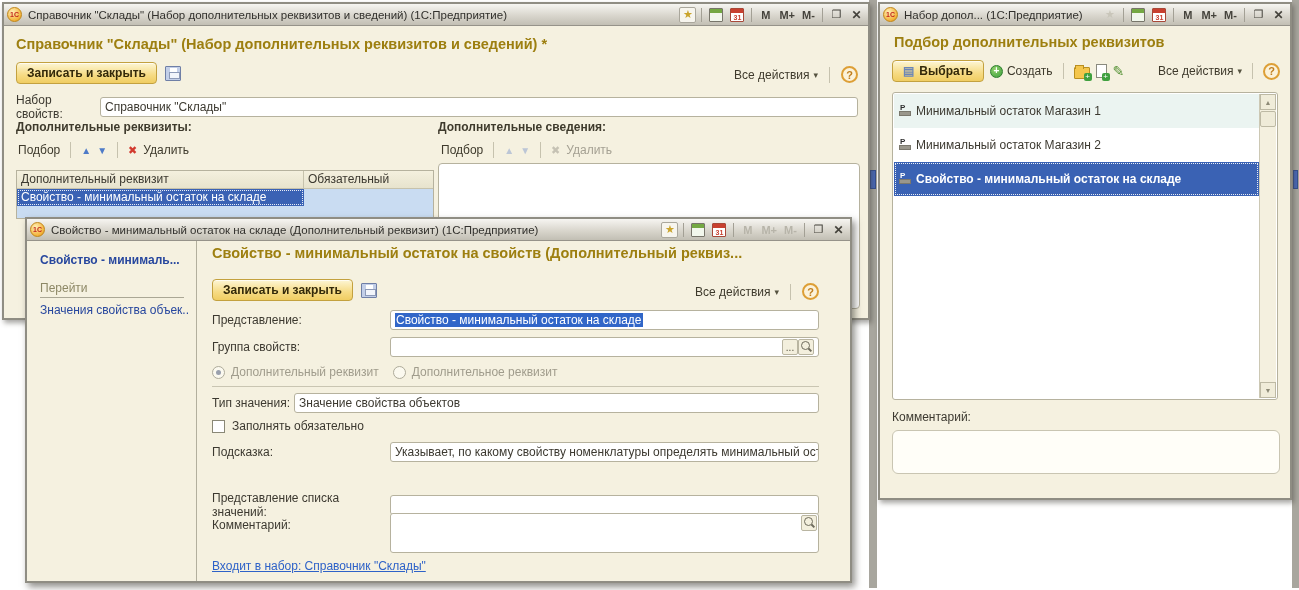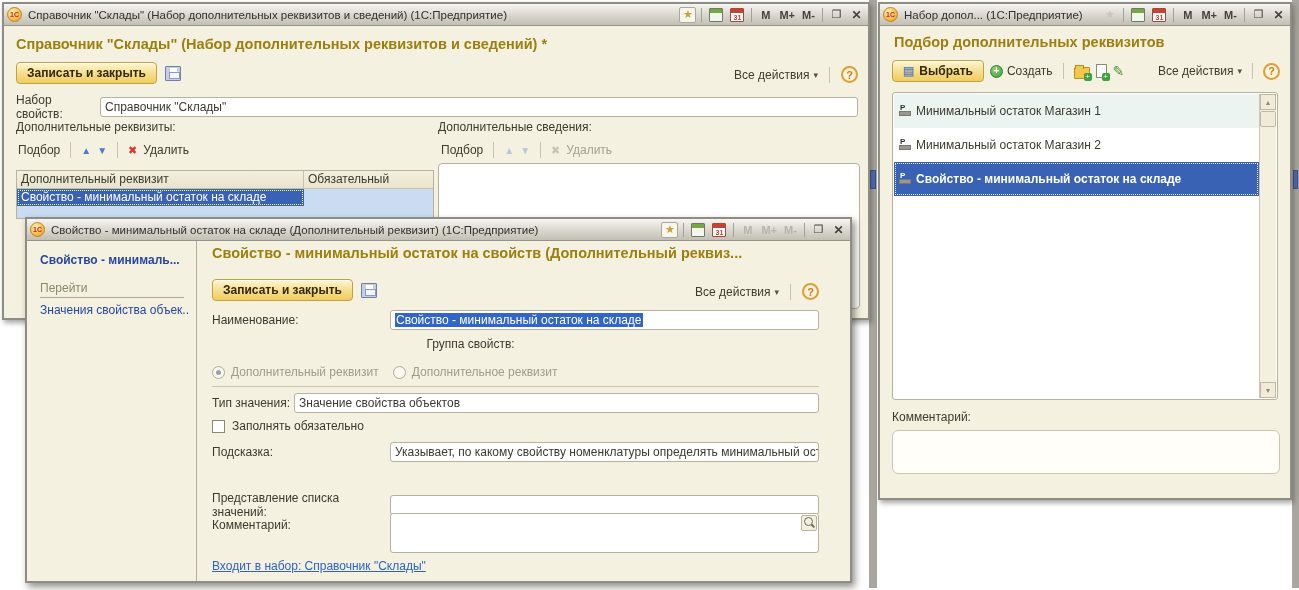--- a/index.html
+++ b/index.html
@@ -65,21 +65,21 @@
     background:#f3efdd; border:1px solid #b9b5a1; border-radius:2px; font-size:10px; color:#55523f; }
 
   
   #bg-win { left:2px; top:2px; width:868px; height:318px; z-index:1; }
   #bg-win .page-title { position:absolute; left:12px; top:32px; }
   #bg-win .btn-row { position:absolute; left:12px; top:58px; display:flex; align-items:center; gap:8px; }
   #bg-win .right-actions { position:absolute; right:10px; top:62px; display:flex; align-items:center; gap:7px; }
   #bg-win .prop-row { position:absolute; left:12px; top:89px; right:10px; display:flex; align-items:center; }
   #bg-win .prop-row .lbl { width:84px; }
   #bg-win .prop-row .txt-input { flex:1; }
-  .panel-lbl { position:absolute; color:#3e3a2c; }
+  .panel-lbl { position:absolute; color:#3e3a2c;font-weight:bold; }
   .mini-toolbar { position:absolute; display:flex; align-items:center; gap:6px; height:20px; }
   .attr-table { position:absolute; left:12px; top:166px; width:418px; border:1px solid #b6b29e; background:#fff; }
   .attr-table .hdr { display:flex; height:18px; background:linear-gradient(#f4f0de,#e7e3cd); border-bottom:1px solid #c6c2ac; }
   .attr-table .hdr .c1 { width:287px; border-right:1px solid #c6c2ac; padding:1px 4px; }
   .attr-table .hdr .c2 { flex:1; padding:1px 4px; }
   .attr-table .r1 { display:flex; height:17px; }
   .attr-table .r1 .c1 { width:287px; background:#3a62b4; color:#fff; padding:1px 4px; white-space:nowrap; overflow:hidden;
       outline:1px dotted #e9edf5; outline-offset:-2px; }
   .attr-table .r1 .c2 { flex:1; background:#c9dcf2; }
   .attr-table .r2 { height:12px; background:#c9dcf2; }
@@ -325,27 +325,27 @@
       <button class="ybtn">Записать и закрыть</button>
       <span class="floppy"></span>
     </div>
     <div class="right-actions">
       <span class="all-actions">Все действия</span>
       <span class="flat-sep"></span>
       <span class="help-btn">?</span>
     </div>
 
     <div class="frow" style="top:69px;">
-      <span class="lbl">Наименование:</span>
+      <span class="lbl">Представление:</span>
       <span class="txt-input">
           <span class="sel-text">Свойство - минимальный остаток на складе</span>
         </span>
     </div>
 
-    <div class="frow" style="top:96px;flex-direction:column;">
+    <div class="frow" style="top:96px;">
       <span class="lbl">Группа свойств:</span>
       <span class="txt-input">
         <span style="flex:1;"></span>
         <span class="fld-btn">...</span>
         <span class="fld-btn">
             <span class="mag-ic"></span>
           </span>
       </span>
     </div>
 

